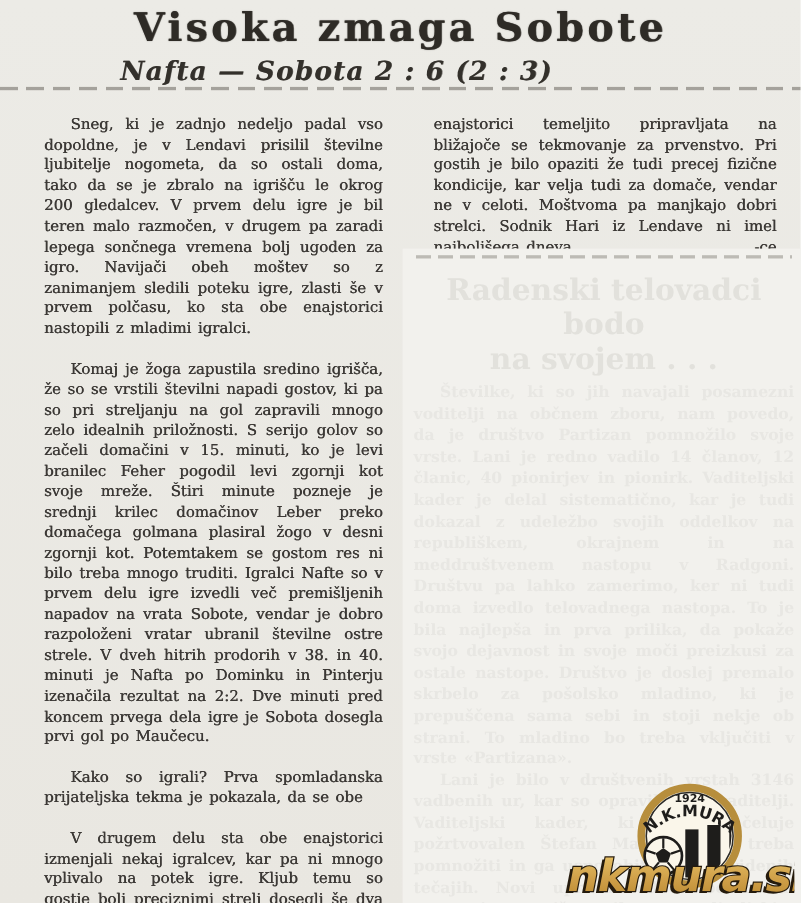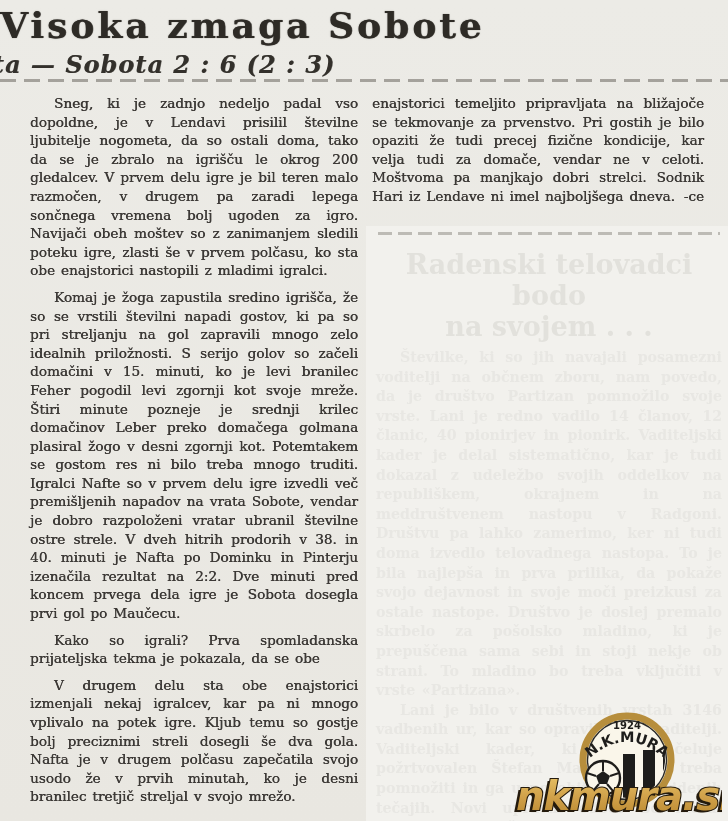--- a/index.html
+++ b/index.html
@@ -5,21 +5,21 @@
   html,body{margin:0;padding:0;}
   .page{
     position:relative;
     width:728px;height:821px;
     background:linear-gradient(#ecebe6,#e9e7e1);
     overflow:hidden;
     font-family:"DejaVu Serif","Liberation Serif",serif;
     color:#3c3936;
   }
   
-  .masthead{position:absolute;left:0;top:0;width:100%;}
+  .masthead{position:absolute;left:0;top:0;width:100%;text-align:center;}
   .title{
     margin:4px 0 0 0;
     font-size:36px;font-weight:bold;letter-spacing:3px;
     color:#2e2b26;
     text-shadow:0.6px 0 0 rgba(46,43,38,.65), 0 0 1.2px rgba(46,43,38,.5);
   }
   .subtitle{
     margin:4px 0 0 0;
     position:relative;left:-58px;
     font-size:24px;font-weight:bold;font-style:italic;letter-spacing:1px;
@@ -28,24 +28,24 @@
   }
   .masthead-rule{
     position:absolute;left:0;top:79px;width:728px;height:3px;
     background:repeating-linear-gradient(90deg,#4d4841 0 16px,rgba(0,0,0,0) 16px 24px);
     opacity:.45;
   }
   
   .col{position:absolute;font-size:13.6px;line-height:18.6px;text-align:justify;
        word-spacing:1.6px;
        text-shadow:0.35px 0 0 currentColor;}
-  .col p{margin:8px;text-indent:24px;}
+  .col p{margin:18px;text-indent:24px;}
   .col p.no-indent{text-indent:0;}
   .col-left{left:22px;top:86px;width:344px;}
-  .col-right-top{left:364px;top:86px;width:348px;}
+  .col-right-top{left:376px;top:86px;width:348px;}
   .byline{float:right;text-indent:0;}
   
   .faded-section{
     position:absolute;left:366px;top:226px;right:0;bottom:0;
     background:#f2f1ed;
     padding:6px 6px 0 10px;
     box-sizing:border-box;
   }
   .section-divider{
     height:3px;margin:0 2px;

